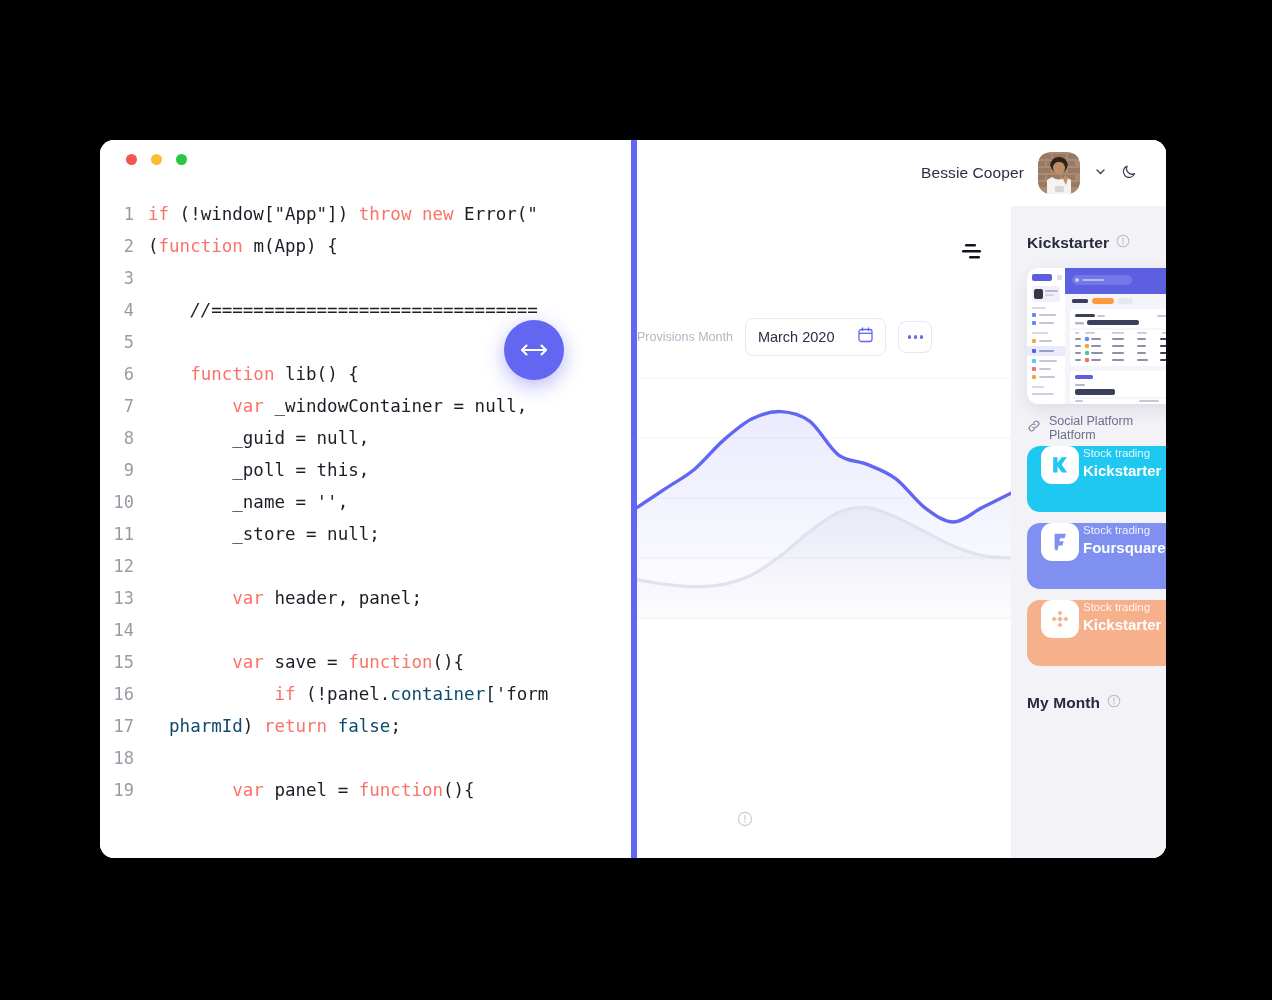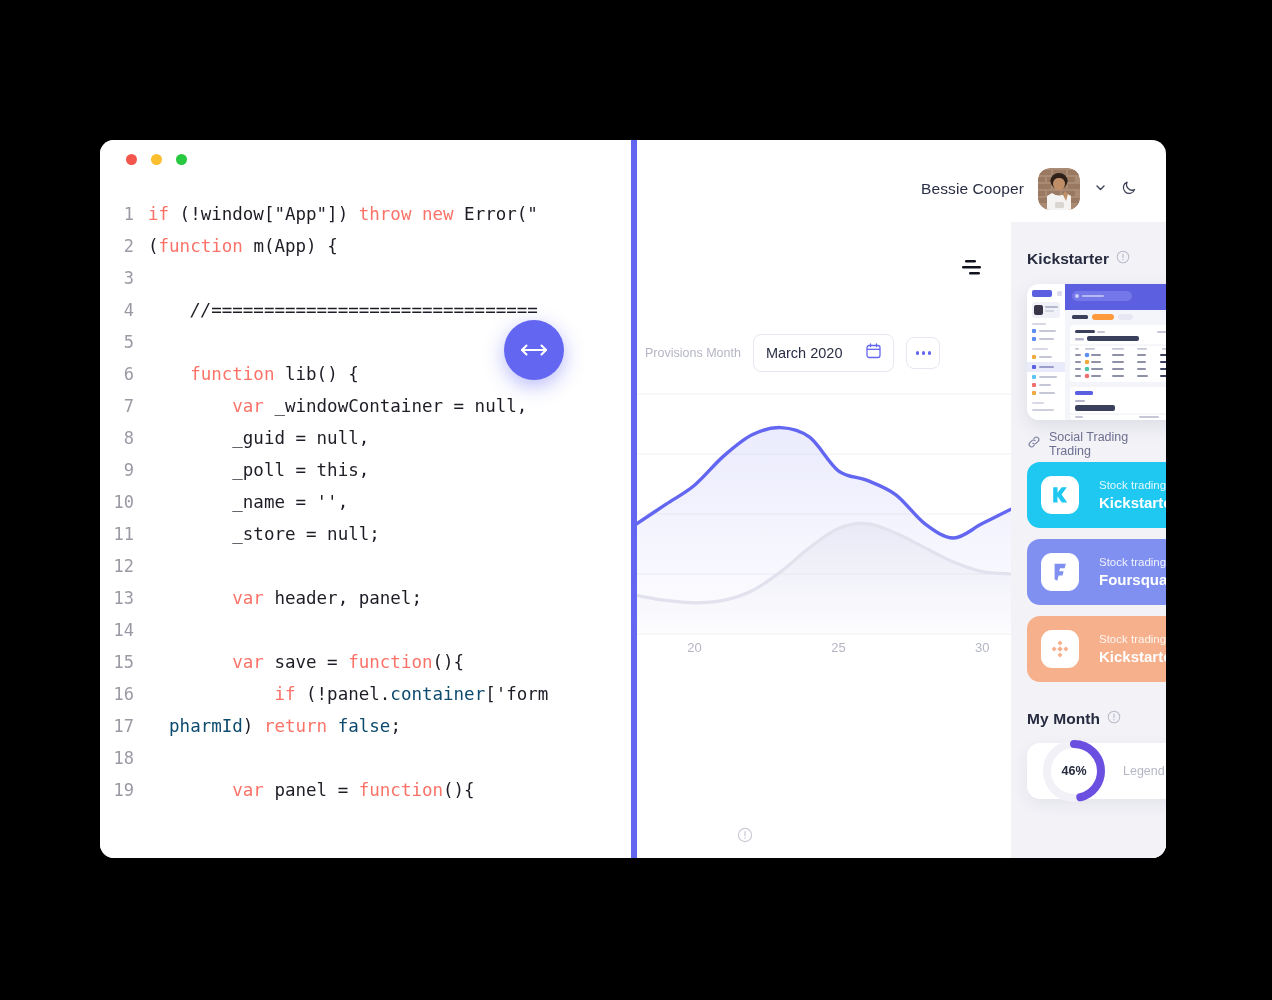--- a/index.html
+++ b/index.html
@@ -107,21 +107,20 @@
 
   
   #dash-pane {
     position: absolute;
     left: 537px;
     top: 0;
     width: 529px;
     height: 718px;
     background: #ffffff;
     overflow: hidden;
-    margin-top: 16px;
   }
 
   
   #topbar {
     position: absolute;
     left: 0; top: 0;
     width: 529px;
     height: 66px;
     background: #ffffff;
     display: flex;
@@ -167,21 +166,20 @@
     top: 37px;
   }
   #chart-controls {
     position: absolute;
     left: 0;
     top: 112px;
     width: 424px;
     display: flex;
     align-items: center;
     gap: 12px;
-    padding-left: 8px;
   }
   #provisions-label {
     font-size: 12.5px;
     color: #b4b6c4;
     white-space: nowrap;
   }
   #date-picker {
     display: flex;
     align-items: center;
     gap: 24px;
@@ -288,22 +286,21 @@
     position: absolute;
     left: 16px;
     top: 240px;
     width: 204px;
     display: flex;
     flex-direction: column;
     gap: 11px;
   }
   .stock-card {
     display: flex;
-    align-items: center;
-    gap: 20px;
+    gap: 4px;
     height: 66px;
     border-radius: 13px;
     padding-left: 14px;
     cursor: pointer;
   }
   .stock-logo {
     width: 38px; height: 38px;
     border-radius: 11px;
     background: #ffffff;
     display: flex;
@@ -491,25 +488,20 @@
                   <line x1="0" x2="374" y1="72" y2="72" stroke="#f2f2f6" stroke-width="1"></line>
                   <line x1="0" x2="374" y1="12" y2="12" stroke="#f2f2f6" stroke-width="1"></line>
                 </g>
               <path id="area-gray" fill="url(#gradGray)" d="M0.00,213.60 C4.79,214.40 19.18,217.20 28.77,218.40 C38.36,219.60 47.95,220.80 57.54,220.80 C67.13,220.80 76.72,220.40 86.31,218.40 C95.90,216.40 105.49,213.60 115.08,208.80 C124.67,204.00 134.26,196.80 143.85,189.60 C153.44,182.40 163.03,172.80 172.62,165.60 C182.21,158.40 191.79,150.40 201.38,146.40 C210.97,142.40 220.56,140.80 230.15,141.60 C239.74,142.40 249.33,147.20 258.92,151.20 C268.51,155.20 278.10,160.80 287.69,165.60 C297.28,170.40 306.87,176.00 316.46,180.00 C326.05,184.00 335.64,187.60 345.23,189.60 C354.82,191.60 369.21,191.60 374.00,192.00 L374,252 L0,252 Z"></path>
               <path id="area-purple" fill="url(#gradPurple)" d="M0.00,141.60 C4.79,138.40 19.18,128.80 28.77,122.40 C38.36,116.00 47.95,111.20 57.54,103.20 C67.13,95.20 76.72,82.80 86.31,74.40 C95.90,66.00 105.49,57.60 115.08,52.80 C124.67,48.00 134.26,45.20 143.85,45.60 C153.44,46.00 163.03,48.00 172.62,55.20 C182.21,62.40 191.79,81.60 201.38,88.80 C210.97,96.00 220.56,94.40 230.15,98.40 C239.74,102.40 249.33,105.60 258.92,112.80 C268.51,120.00 278.10,134.40 287.69,141.60 C297.28,148.80 306.87,156.00 316.46,156.00 C326.05,156.00 335.64,146.40 345.23,141.60 C354.82,136.80 369.21,129.60 374.00,127.20 L374,252 L0,252 Z"></path>
               <path id="line-gray" fill="none" stroke="#e2e1ee" stroke-width="3.2" stroke-linecap="round" stroke-linejoin="round" d="M0.00,213.60 C4.79,214.40 19.18,217.20 28.77,218.40 C38.36,219.60 47.95,220.80 57.54,220.80 C67.13,220.80 76.72,220.40 86.31,218.40 C95.90,216.40 105.49,213.60 115.08,208.80 C124.67,204.00 134.26,196.80 143.85,189.60 C153.44,182.40 163.03,172.80 172.62,165.60 C182.21,158.40 191.79,150.40 201.38,146.40 C210.97,142.40 220.56,140.80 230.15,141.60 C239.74,142.40 249.33,147.20 258.92,151.20 C268.51,155.20 278.10,160.80 287.69,165.60 C297.28,170.40 306.87,176.00 316.46,180.00 C326.05,184.00 335.64,187.60 345.23,189.60 C354.82,191.60 369.21,191.60 374.00,192.00"></path>
               <path id="line-purple" fill="none" stroke="#6366f1" stroke-width="3.4" stroke-linecap="round" stroke-linejoin="round" d="M0.00,141.60 C4.79,138.40 19.18,128.80 28.77,122.40 C38.36,116.00 47.95,111.20 57.54,103.20 C67.13,95.20 76.72,82.80 86.31,74.40 C95.90,66.00 105.49,57.60 115.08,52.80 C124.67,48.00 134.26,45.20 143.85,45.60 C153.44,46.00 163.03,48.00 172.62,55.20 C182.21,62.40 191.79,81.60 201.38,88.80 C210.97,96.00 220.56,94.40 230.15,98.40 C239.74,102.40 249.33,105.60 258.92,112.80 C268.51,120.00 278.10,134.40 287.69,141.60 C297.28,148.80 306.87,156.00 316.46,156.00 C326.05,156.00 335.64,146.40 345.23,141.60 C354.82,136.80 369.21,129.60 374.00,127.20"></path>
             </svg>
           </div>
 
-          <div id="x-axis">
-              <span class="xtick" style="left: 57.5px;">20</span>
-              <span class="xtick" style="left: 201.4px;">25</span>
-              <span class="xtick" style="left: 345.2px;">30</span>
-            </div>
 
           <div id="chart-info-icon">
             <svg width="16" height="16" viewBox="0 0 16 16" fill="none">
               <circle cx="8" cy="8" r="6.6" stroke="#c9cad6" stroke-width="1.15"></circle>
               <path d="M8 4.7v4.0" stroke="#c9cad6" stroke-width="1.3" stroke-linecap="round"></path>
               <circle cx="8" cy="11.1" r="0.78" fill="#c9cad6"></circle>
             </svg>
           </div>
 
         </div>
@@ -663,21 +655,21 @@
             </svg>
           </div>
 
           <div id="platform-link">
             <span>
               <svg width="14" height="14" viewBox="0 0 16 16" fill="none">
                 <path d="M6.6 9.4a2.8 2.8 0 0 0 4 0l2.1-2.1a2.8 2.8 0 0 0-4-4l-1 1" stroke="#7b7d9e" stroke-width="1.25" stroke-linecap="round"></path>
                 <path d="M9.4 6.6a2.8 2.8 0 0 0-4 0L3.3 8.7a2.8 2.8 0 0 0 4 4l1-1" stroke="#7b7d9e" stroke-width="1.25" stroke-linecap="round"></path>
               </svg>
             </span>
-            <span id="platform-link-text">Social Trading Trading</span>
+            <span id="platform-link-text">Social Platform Platform</span>
           </div>
 
           <div id="stock-cards">
               <div class="stock-card" style="background: rgb(30, 200, 240);">
                 <div class="stock-logo">
                   <svg width="22" height="22" viewBox="0 0 22 22">
                     <path d="M4.2 3.2h4.3v5.6l4.2-5.6h5.2l-5.3 7.3 5.6 8h-5.4l-4.3-6.3v6.3H4.2z" fill="#1ec8f0"></path>
                   </svg>
                 </div>
                 <div>
@@ -719,32 +711,20 @@
             <span>My Month</span>
             <span>
               <svg width="14" height="14" viewBox="0 0 16 16" fill="none">
                 <circle cx="8" cy="8" r="6.6" stroke="#b9bac8" stroke-width="1.15"></circle>
                 <path d="M8 4.7v4.0" stroke="#b9bac8" stroke-width="1.3" stroke-linecap="round"></path>
                 <circle cx="8" cy="11.1" r="0.78" fill="#b9bac8"></circle>
               </svg>
             </span>
           </div>
 
-          <div id="income-card">
-            <div id="donut-wrap">
-              <svg width="74" height="74" viewBox="0 0 74 74">
-                <circle cx="37" cy="37" r="27" fill="none" stroke="#f2f1f7" stroke-width="8"></circle>
-                <circle id="donut-arc" cx="37" cy="37" r="27" fill="none" stroke="#6b4fe0" stroke-width="8" stroke-linecap="round" transform="rotate(-90 37 37)" stroke-dasharray="78.04 169.65"></circle>
-                <circle cx="37" cy="37" r="22" fill="#ffffff"></circle>
-              </svg>
-              <div id="donut-pct">46%</div>
-            </div>
-            <span id="income-legend-label">Legend</span>
-
-          </div>
 
         </div>
       </div>
     </div>
 
     <div id="divider"></div>
   </div>
 
   <div id="drag-handle">
     <svg width="28" height="16" viewBox="0 0 28 16" fill="none">

